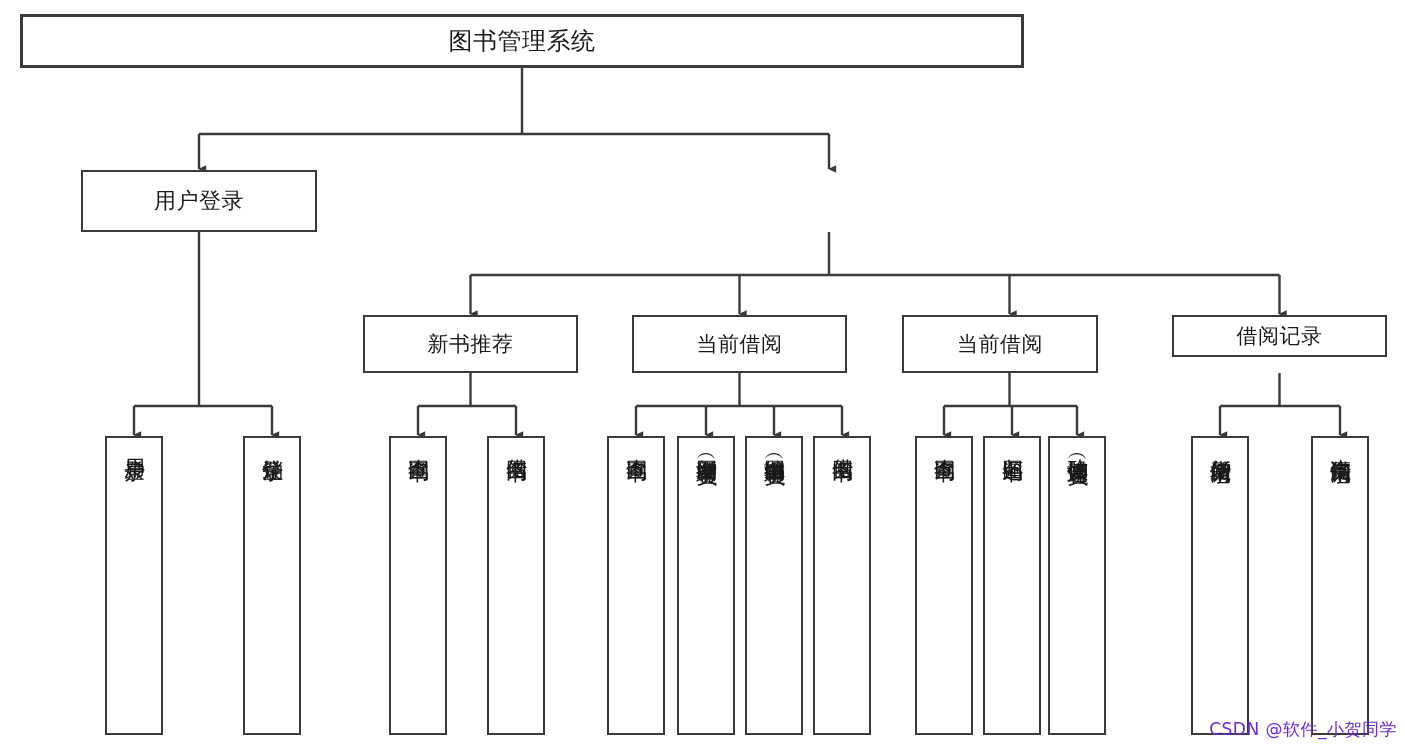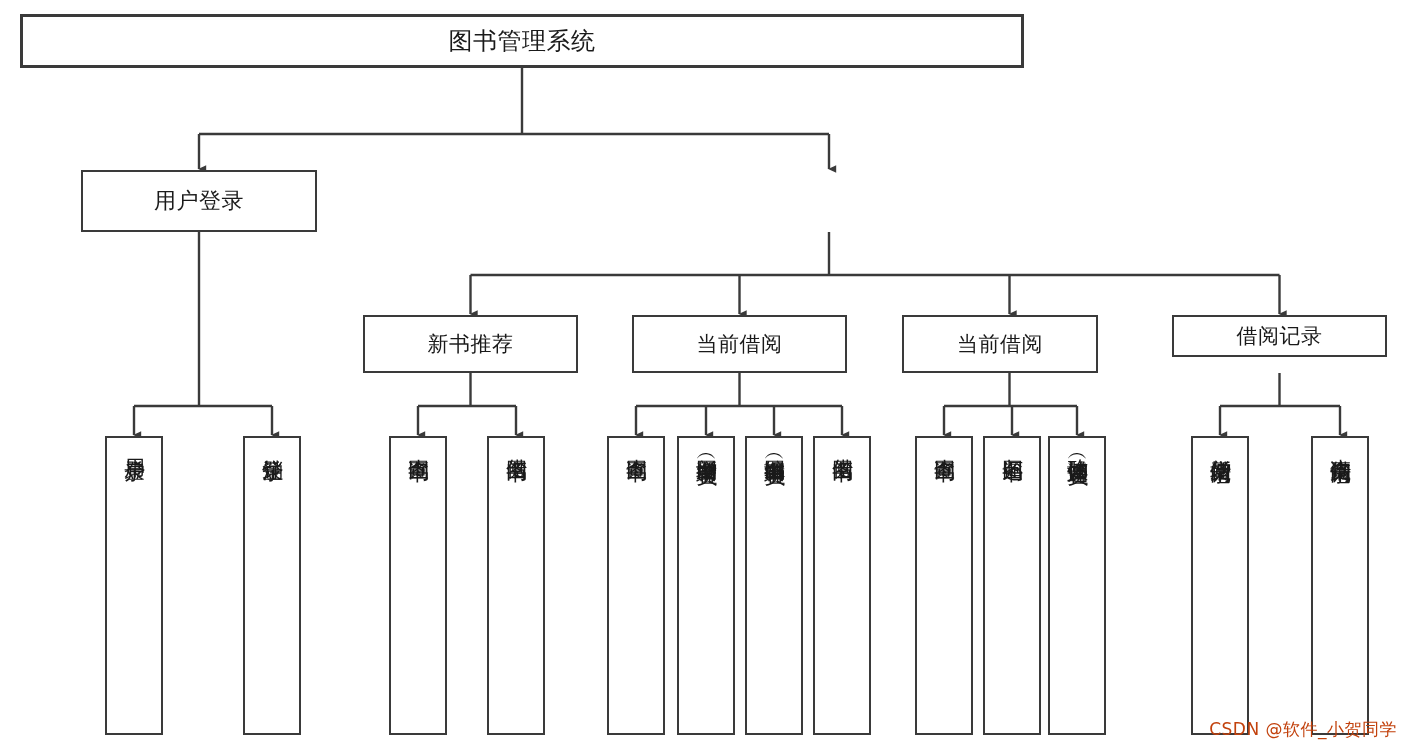--- a/index.html
+++ b/index.html
@@ -66,21 +66,21 @@
     font-size: 21px;
     line-height: 1.32;
     letter-spacing: 1px;
     white-space: nowrap;
   }
   #watermark {
     position: absolute;
     right: 8px;
     bottom: 6px;
     font-size: 17px;
-    color: #c2410c;
+    color: #6d28d9;
     letter-spacing: 0.5px;
     white-space: nowrap;
     user-select: none;
   }
 </style>
 </head>
 <body>
 
 <div id="diagram-root">
 

